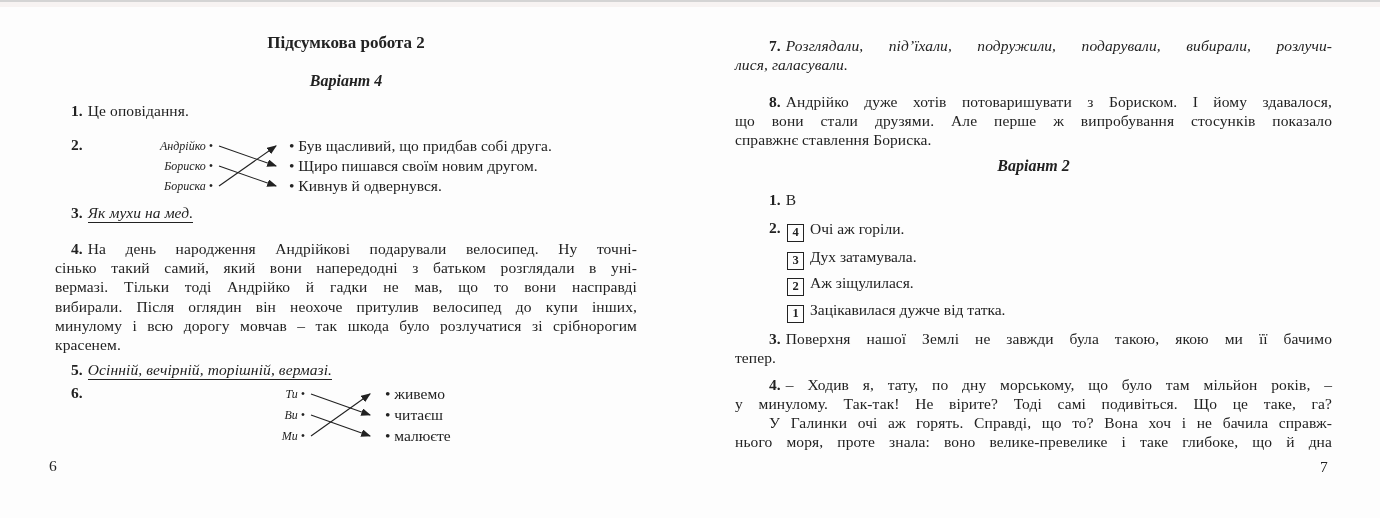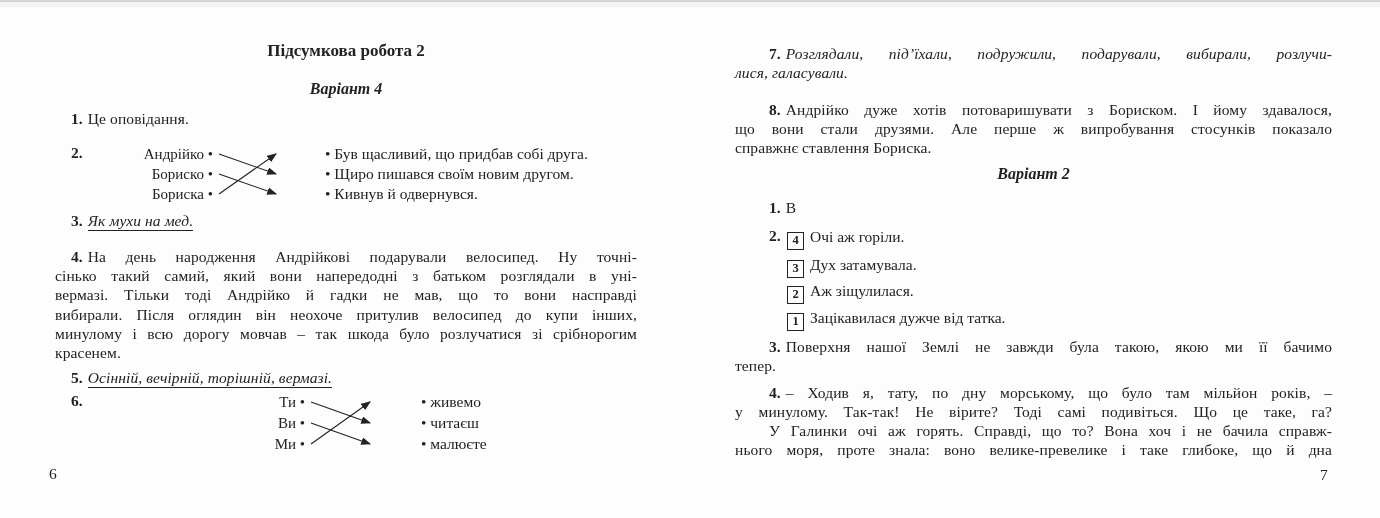--- a/index.html
+++ b/index.html
@@ -3,37 +3,37 @@
 <meta charset="utf-8">
 <style>
   html,body{margin:0;padding:0;}
   body{
     width:1380px;height:518px;position:relative;overflow:hidden;
     background:#fdfdfd;color:#222;
     font-family:"Liberation Serif","DejaVu Serif",serif;
   }
   .edge{position:absolute;left:0;top:0;width:100%;height:2px;background:#d4d4d4;}
   .edge2{position:absolute;left:0;top:2px;width:100%;height:5px;background:#f7f3f2;}
-  .page{position:absolute;top:8px;height:488px;}
+  .page{position:absolute;top:0;height:488px;}
   .pg-left{left:55px;width:582px;}
   .pg-right{left:735px;width:597px;}
   .line{
     position:absolute;left:0;width:100%;box-sizing:border-box;
     font-size:15.5px;line-height:19px;letter-spacing:.1px;
   }
   .jl{text-align:justify;text-align-last:justify;}
   .ttl{position:absolute;left:0;width:100%;text-align:center;font-weight:bold;font-size:17px;}
   .var{position:absolute;left:0;width:100%;text-align:center;font-weight:bold;font-style:italic;font-size:16px;}
   .num{font-weight:bold;margin-right:5px;}
   .i{font-style:italic;}
   .u{border-bottom:1.2px solid #222;padding-bottom:1px;}
   .match{position:absolute;left:0;width:100%;}
   .mnum{position:absolute;font-size:15.5px;font-weight:bold;}
-  .mname{position:absolute;text-align:right;font-size:15px;line-height:20px;white-space:nowrap;}
-  .mans{position:absolute;font-size:15.5px;line-height:20px;white-space:nowrap;margin-left:36px;}
+  .mname{position:absolute;text-align:right;font-size:12px;line-height:20px;white-space:nowrap;font-style:italic;}
+  .mans{position:absolute;font-size:15.5px;line-height:20px;white-space:nowrap;}
   .marrows{position:absolute;}
   .marrows line{stroke:#222;stroke-width:1.1;}
   .seqrow{position:absolute;font-size:15.5px;line-height:19px;white-space:nowrap;}
   .sq{
     display:inline-block;width:15px;height:16px;line-height:15px;text-align:center;
     border:1.2px solid #222;font-weight:bold;font-size:12.5px;margin-right:6px;
     vertical-align:-2px;
   }
   .pageno{position:absolute;font-size:15.5px;}
 </style>

